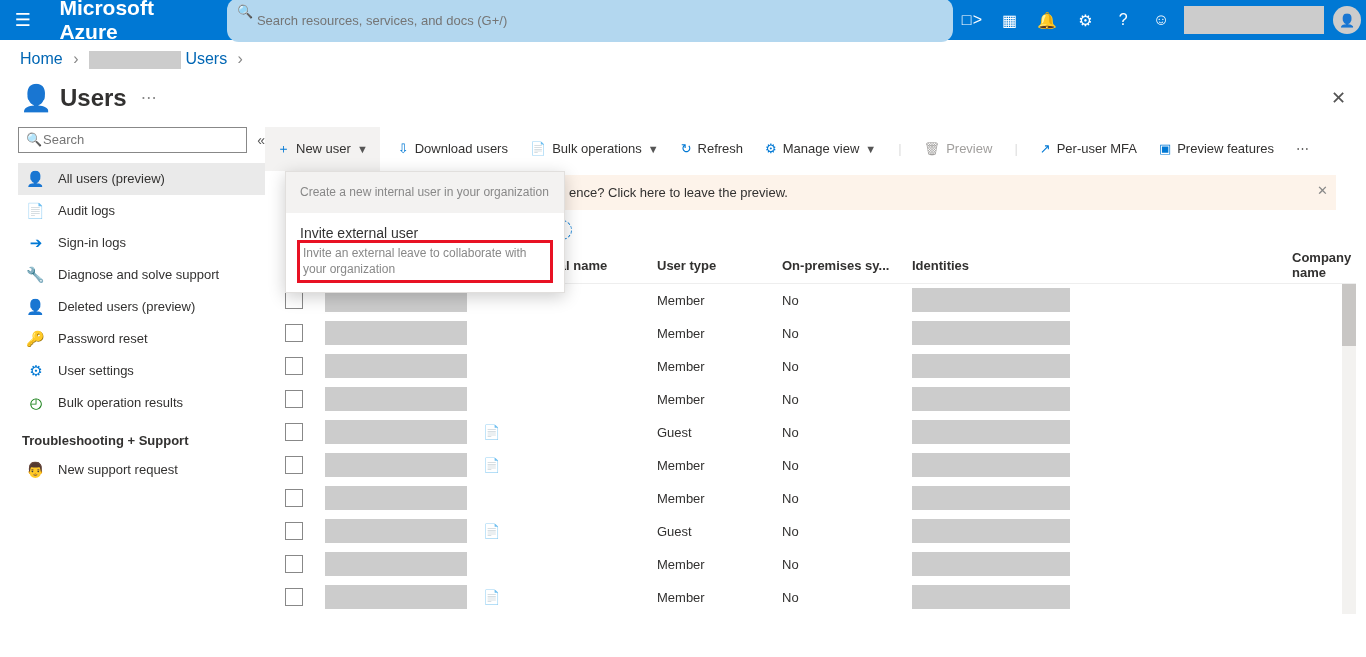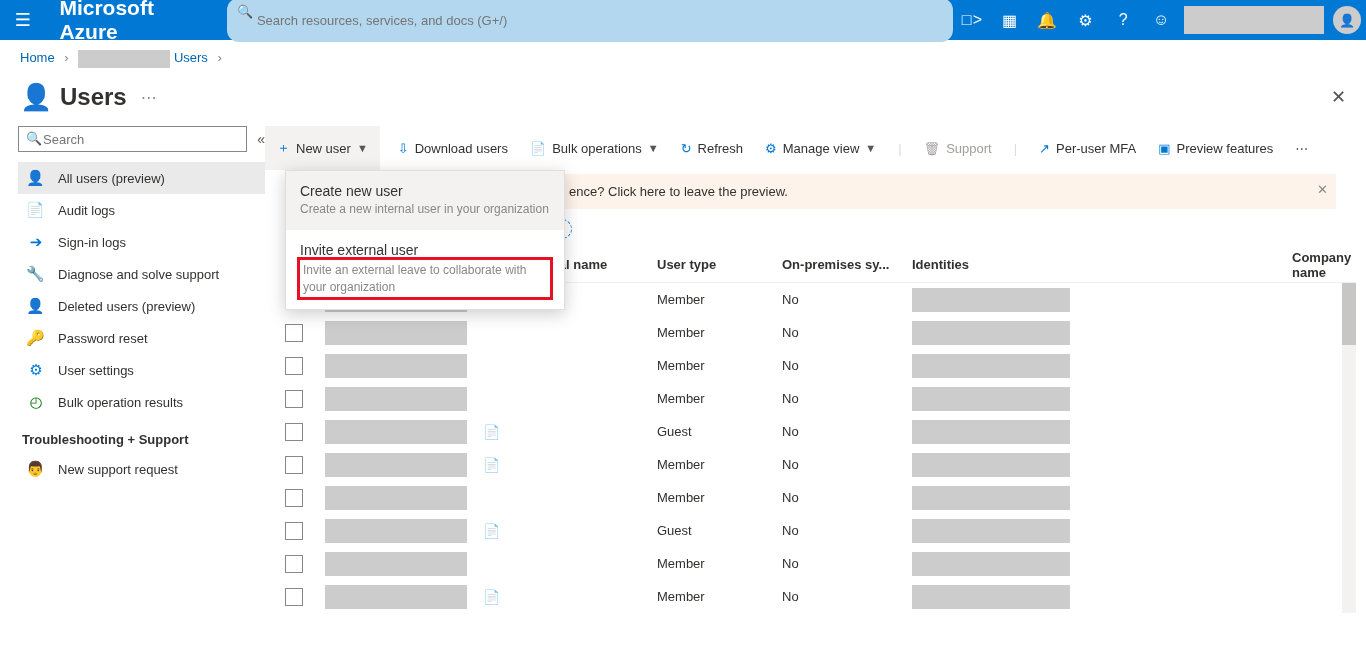--- a/index.html
+++ b/index.html
@@ -9,21 +9,21 @@
 .brand{font-size:21px;font-weight:700;padding:0 14px;cursor:pointer}
 .searchwrap{flex:0 0 726px;margin-left:4px}
 .search{width:100%;height:44px;border:none;border-radius:12px;background:#b3d7ef;padding:0 10px 0 30px;color:#333;font-size:13px}
 .searchwrap{position:relative}
 .searchwrap .sicon{position:absolute;left:10px;top:6px;color:#0a5190}
 .tico{width:40px;text-align:center;font-size:16px;cursor:pointer}
 .tspace{flex:1}
 .redbox{width:148px;height:28px;background:#ccc;margin:0 4px}
 .avatar{width:40px;text-align:center}
 .avatar .c{width:28px;height:28px;border-radius:50%;background:#ccc;display:inline-flex;align-items:center;justify-content:center;color:#fff}
-.crumbs{padding:10px 20px;font-size:13px}
+.crumbs{padding:10px 20px;font-size:16px}
 .crumbs a{color:#0066b4;text-decoration:none;cursor:pointer}
 .crumbs .sep{margin:0 6px;color:#888}
 .crumbs .red{display:inline-block;width:92px;height:18px;background:#ccc;vertical-align:middle}
 .titler{display:flex;align-items:center;padding:4px 20px 14px 20px}
 .titler .ico{width:30px;height:30px;color:#0078d4;font-size:26px;margin-right:10px}
 .titler h1{font-size:24px;font-weight:600}
 .titler .dots{margin-left:14px;color:#888;font-size:16px;letter-spacing:2px}
 .titler .close{margin-left:auto;font-size:18px;color:#555;cursor:pointer}
 .main{display:flex;height:calc(100% - 128px)}
 .left{width:265px;padding:0 0 0 18px}
@@ -167,39 +167,38 @@
           <span>Refresh</span>
         </div>
       <div class="tbtn">
           <span style="color:#0078d4">⚙</span>
           <span>Manage view</span>
           <span class="chv">▼</span>
         </div>
       <span class="vr">|</span>
       <div class="tbtn del" style="margin-left:0">
           <span>🗑</span>
-          <span>Support</span>
+          <span>Preview</span>
         </div>
       <span class="vr">|</span>
       <div class="tbtn">
           <span style="color:#0078d4">↗</span>
           <span>Per-user MFA</span>
         </div>
       <div class="tbtn">
           <span style="color:#0078d4">▣</span>
           <span>Preview features</span>
         </div>
       <div class="tbtn">
           <span>⋯</span>
         </div>
     </div>
 
     <div class="dropdown">
       <div class="dditem first">
-        <div class="t">Create new user</div>
         <div class="d">Create a new internal user in your organization</div>
       </div>
       <div class="dditem">
         <div class="t">Invite external user</div>
         <div class="redhl">
           <div class="d" style="padding:2px 3px">Invite an external leave to collaborate with your organization</div>
         </div>
       </div>
     </div>
 

